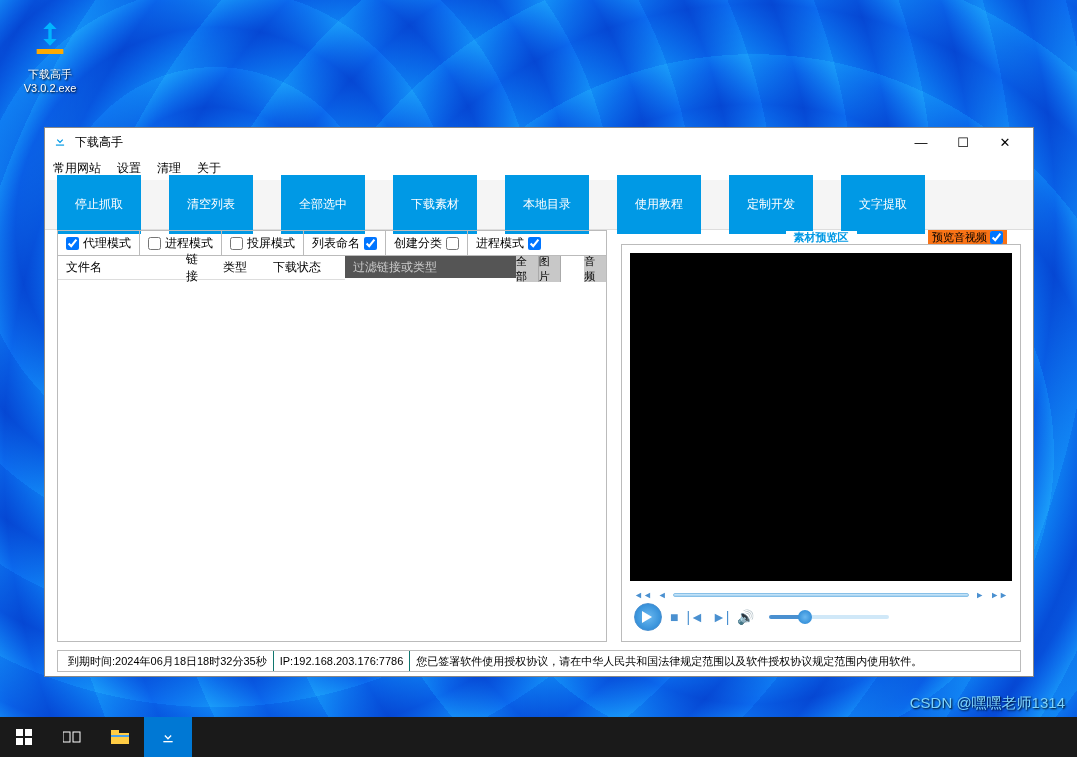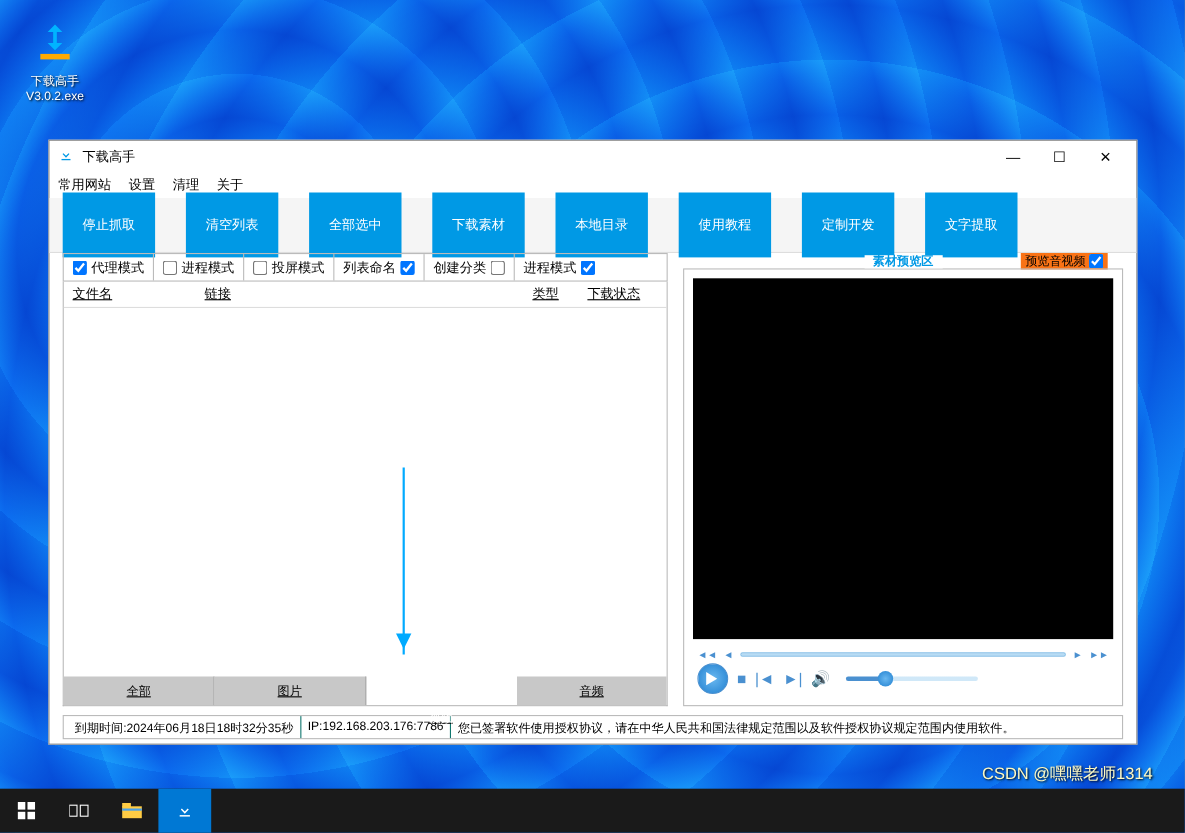--- a/index.html
+++ b/index.html
@@ -17,21 +17,21 @@
 .menubar { height: 24px; display: flex; align-items: center; padding: 0 8px; gap: 16px; font-size: 12px; }
 .menubar span { cursor: pointer; }
 .toolbar { height: 50px; background: #f5f5f5; display: flex; align-items: center; padding: 0 12px; gap: 28px; border-bottom: 1px solid #ddd; }
 .tb-btn { background: #0099e5; color: white; border: none; padding: 21px 18px; font-size: 12px; cursor: pointer; }
 .content { flex: 1; display: flex; padding: 0 12px 8px; gap: 14px; }
 .left-panel { flex: 1; display: flex; flex-direction: column; }
 .chk-row { display: flex; border: 1px solid #bbb; height: 26px; align-items: center; font-size: 12px; }
 .chk-row .cell { border-right: 1px solid #bbb; padding: 0 8px; display: flex; align-items: center; gap: 4px; height: 100%; }
 .chk-row .cell:last-child { border-right: none; flex:1; }
 .chk-row input[type=checkbox] { width: 13px; height: 13px; }
-.table-area { flex: 1; border: 1px solid #bbb; border-top: none; display: flex; flex-direction: column; position: relative; text-decoration: underline; }
+.table-area { flex: 1; border: 1px solid #bbb; border-top: none; display: flex; flex-direction: row; position: relative; }
 .table-head { display: flex; height: 24px; align-items: center; font-size: 12px; border-bottom: 1px solid #ddd; }
 .table-head div { padding: 0 8px; }
 .th-file { width: 120px; } .th-link { flex: 1; } .th-type { width: 50px; } .th-status { width: 80px; }
 .table-body { flex: 1; position: relative; }
 .arrow { position: absolute; left: 308px; top: 145px; width: 2px; height: 170px; background: #00aaff; }
 .arrow::after { content: ''; position: absolute; bottom: -2px; left: -6px; border: 7px solid transparent; border-top: 14px solid #00aaff; }
 .filter-row { height: 22px; background: #555; color: white; font-size: 12px; padding: 0 8px; display: flex; align-items: center; }
 .filter-input { background: transparent; border: none; color: white; flex: 1; font-size: 12px; outline: none; }
 .filter-input::placeholder { color: #ccc; }
 .tabs { display: flex; height: 26px; }
@@ -53,21 +53,21 @@
 .play-btn::after { content: ''; border: 6px solid transparent; border-left: 10px solid white; margin-left: 4px; }
 .ctl-btn { color: #4a90d0; font-size: 14px; cursor: pointer; }
 .volume-bar { width: 120px; height: 4px; background: linear-gradient(to right, #4a90d0 30%, #d0e8f8 30%); border-radius: 2px; position: relative; margin-left: 6px;}
 .volume-bar::after { content: ''; position: absolute; left: 30%; top: -5px; width: 14px; height: 14px; border-radius: 50%; background: radial-gradient(#6ab8f0, #2080d0); transform: translateX(-50%); }
 .statusbar { height: 22px; border: 1px solid #bbb; margin: 0 12px 4px; display: flex; align-items: center; font-size: 11px; padding: 0 4px; }
 .statusbar .sb-cell { border-right: 1px solid #0f766e; padding: 0 6px; height: 100%; display: flex; align-items: center; }
 .statusbar .sb-cell:last-child { border: none; flex: 1; }
 .taskbar { position: absolute; bottom: 0; left: 0; right: 0; height: 40px; background: #1a1a1a; display: flex; align-items: center; }
 .tb-icon { width: 48px; height: 40px; display: flex; align-items: center; justify-content: center; color: white; cursor: pointer; }
 .tb-icon.active { background: #0078d4; }
-.watermark { position: absolute; bottom: 44px; right: 29px; color: #fef9c3; font-size: 15px; text-shadow: 1px 1px 2px black; }
+.watermark { position: absolute; bottom: 44px; right: 12px; color: #7dd3fc; font-size: 15px; text-shadow: 1px 1px 2px black; }
 .dl-svg { fill: #0099e5; }
 </style>
 </head>
 <body>
 
 <div class="desktop-bg"></div>
 
 <div class="desktop-icon">
   <div class="icon-img">
     <svg width="40" height="40" viewBox="0 0 24 24">
@@ -146,20 +146,23 @@
       <div class="table-area">
         <div class="table-head">
           <div class="th-file">文件名</div>
           <div class="th-link">链接</div>
           <div class="th-type">类型</div>
           <div class="th-status">下载状态</div>
         </div>
         <div class="table-body">
           <div class="arrow"></div>
         </div>
+        <div class="filter-row">
+          <input class="filter-input" placeholder="过滤链接或类型" style="">
+        </div>
         <div class="tabs">
           <div class="tab">全部</div>
           <div class="tab">图片</div>
           <div class="tab active">视频</div>
           <div class="tab">音频</div>
         </div>
       </div>
     </div>
 
     <div class="right-panel" style="position:relative;">

